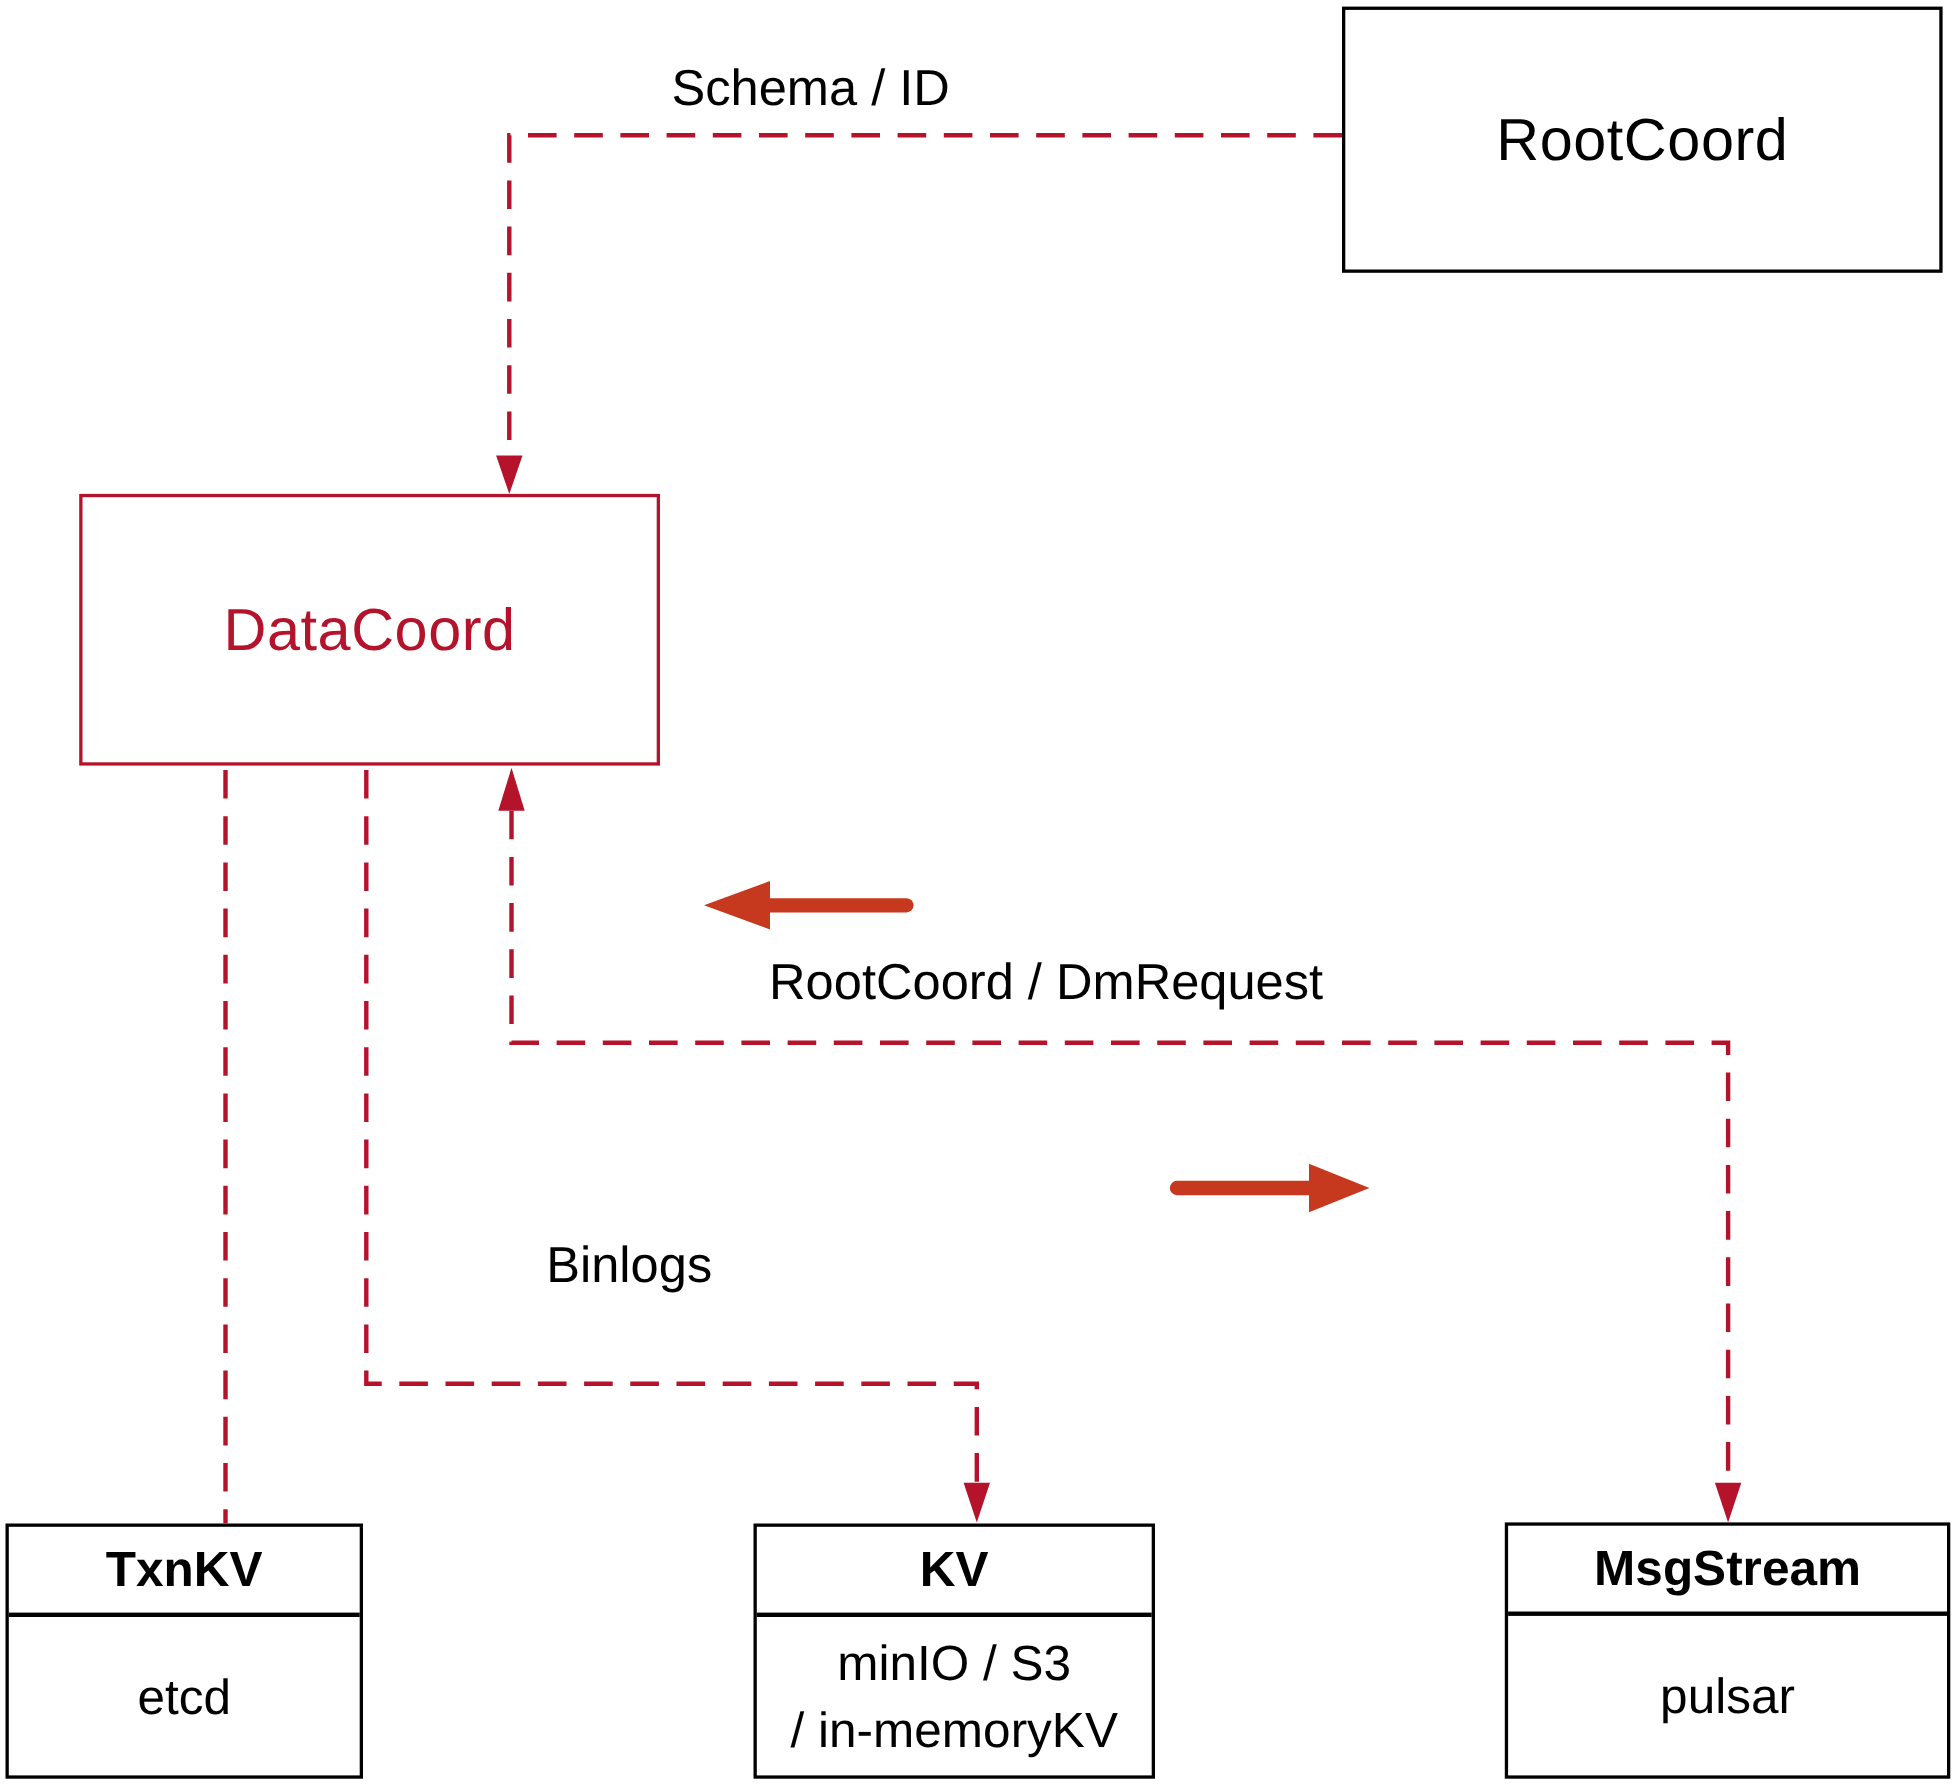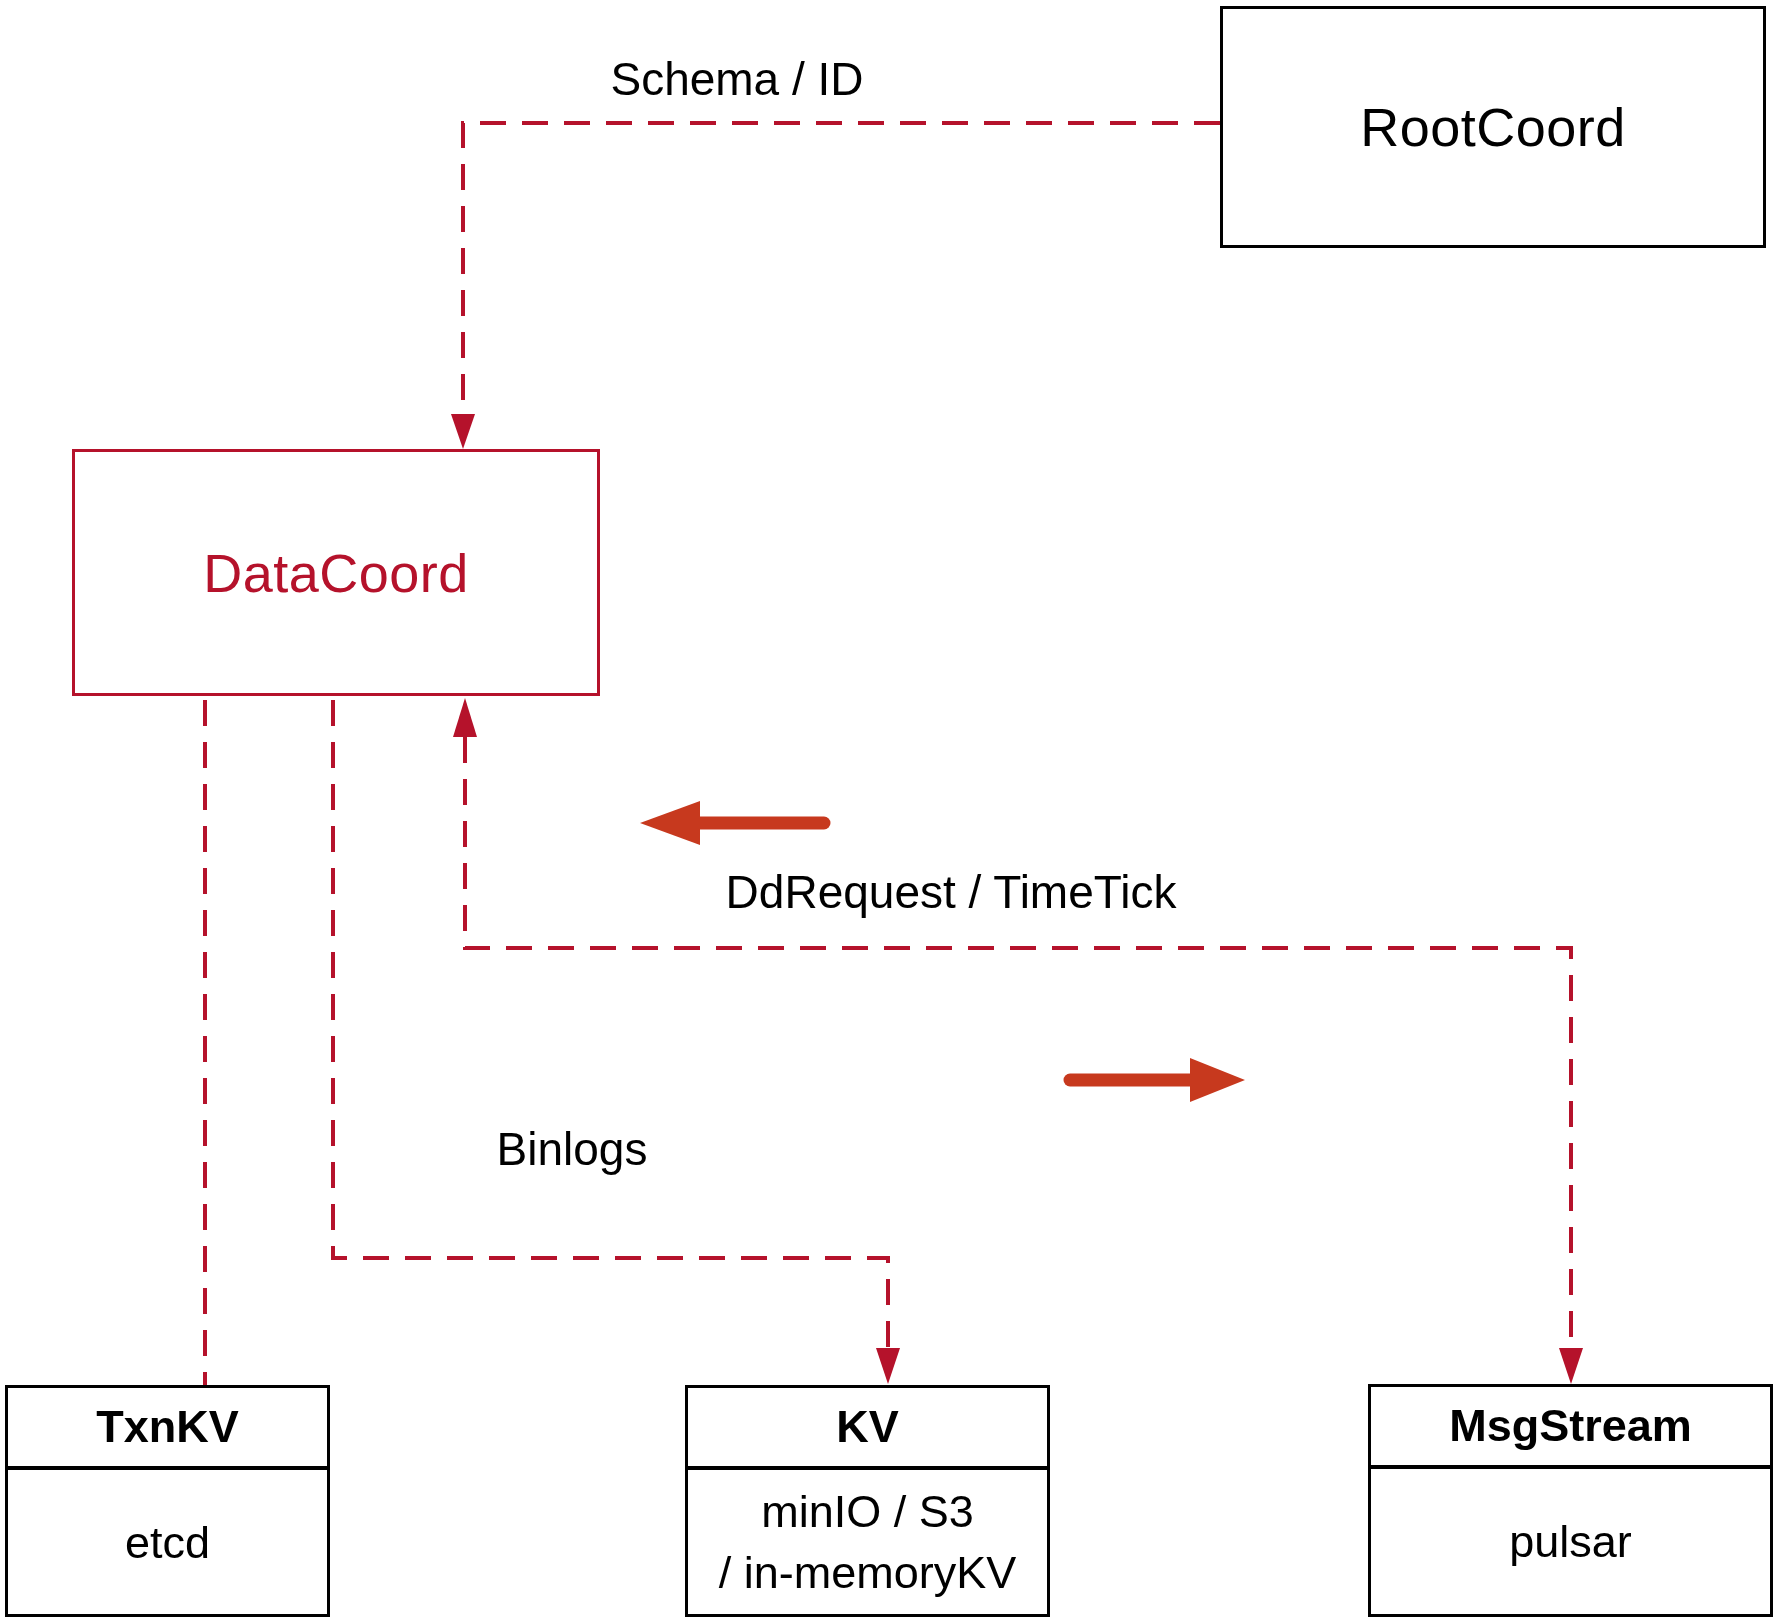--- a/index.html
+++ b/index.html
@@ -104,16 +104,16 @@
       <div>/ in-memoryKV</div>
     </div>
   </div>
 
   <div class="store" id="msgstream">
     <div class="store-header">MsgStream</div>
     <div class="store-body">pulsar</div>
   </div>
 
   <div class="edge-label" id="label-schema">Schema / ID</div>
-  <div class="edge-label" id="label-ddrequest">DdRequest / TimeTick</div>
+  <div class="edge-label" id="label-ddrequest">RootCoord / DmRequest</div>
   <div class="edge-label" id="label-binlogs">Binlogs</div>
 
 </div>
 
 </body></html>

